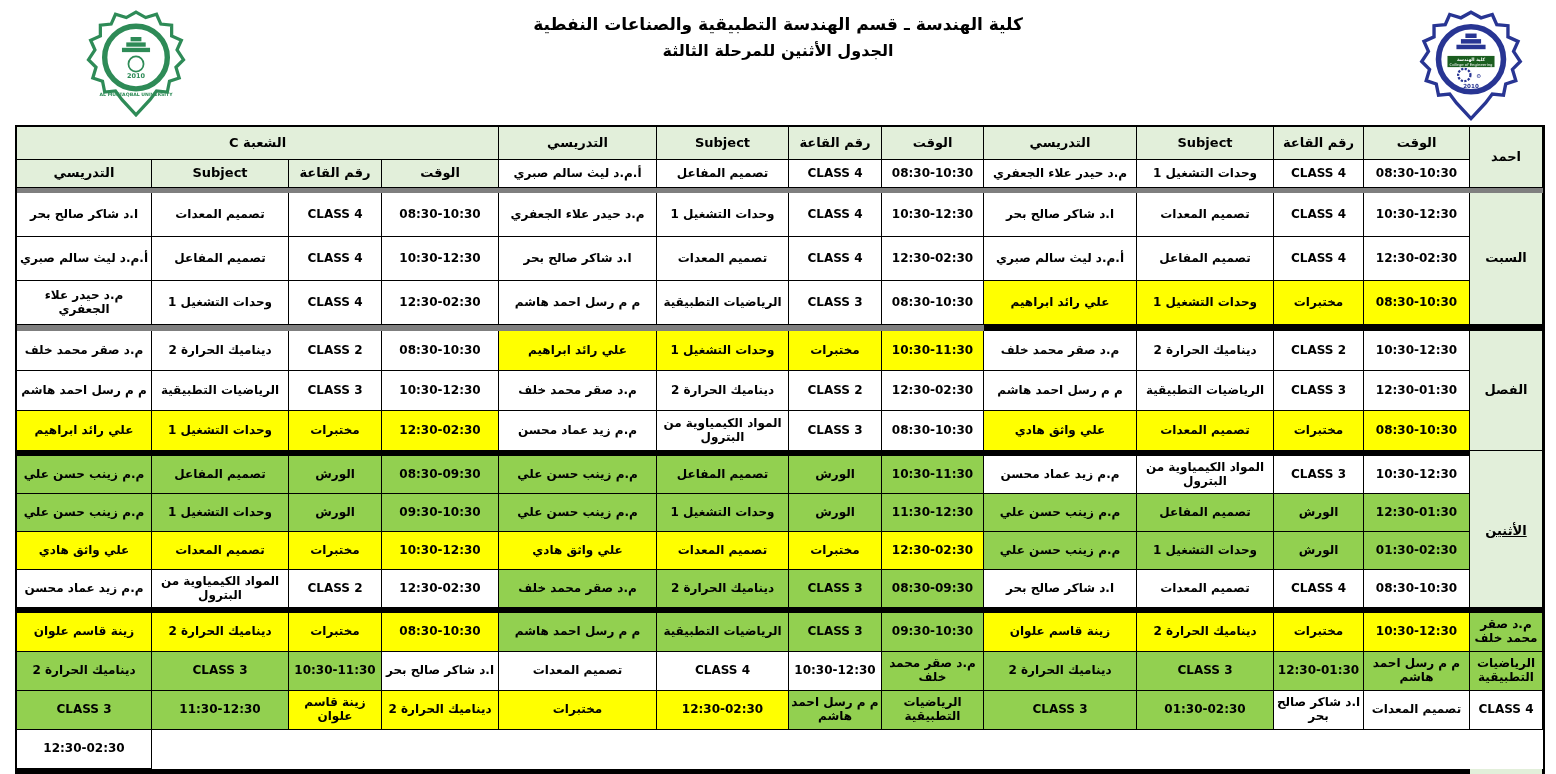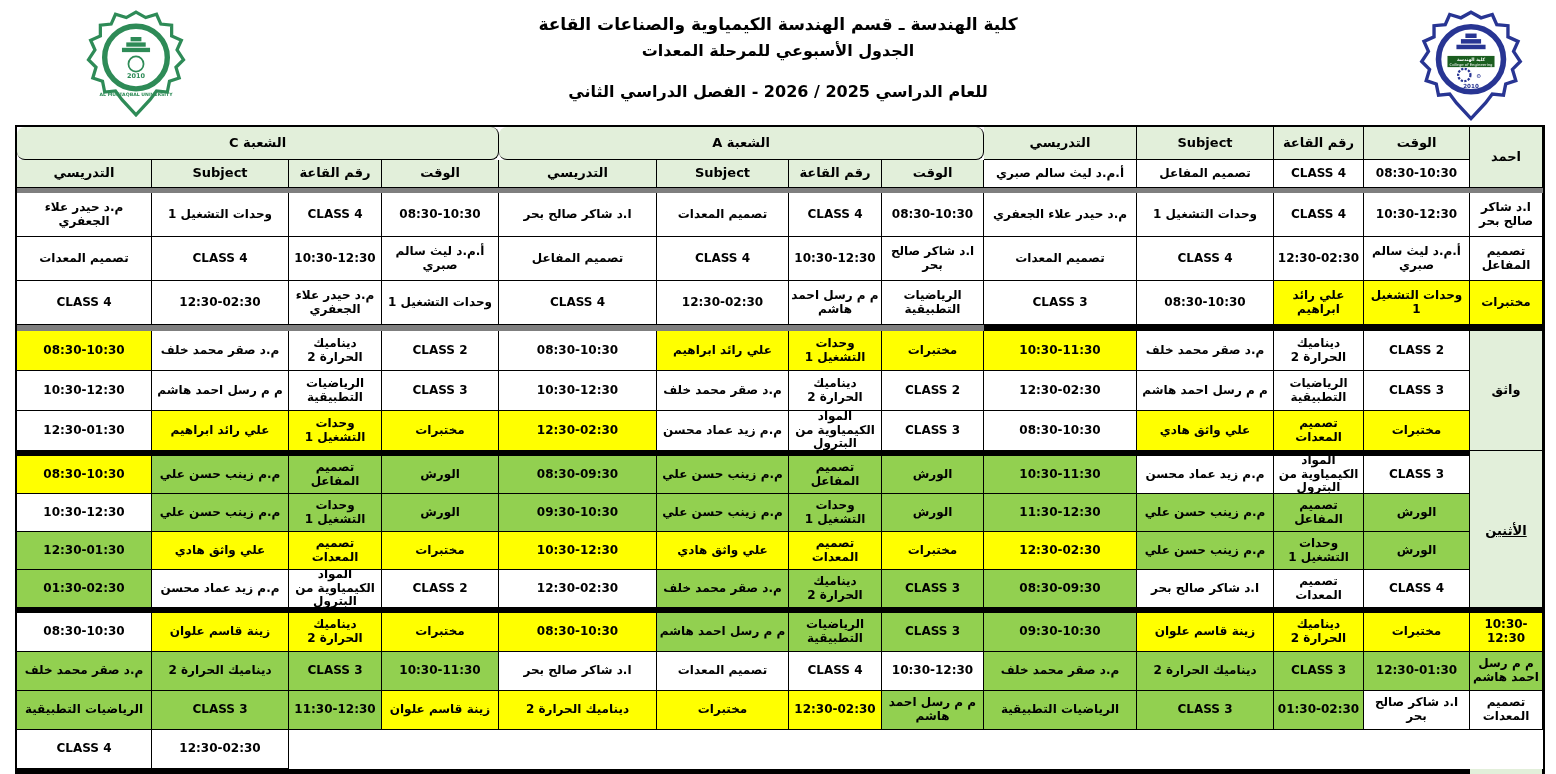--- a/index.html
+++ b/index.html
@@ -27,21 +27,21 @@
   }
   .cl{
     border-right:1px solid #000;border-bottom:1px solid #000;
     display:flex;align-items:center;justify-content:center;
     font-weight:bold;font-size:12px;line-height:1.15;text-align:center;
     padding:0 2px;box-sizing:border-box;color:#000;background:#fff;overflow:hidden;
   }
   .rtl{direction:rtl;}
   .ltr{direction:ltr;}
   .hdr{background:#e2efda;font-size:13px;}
-  .sec{grid-column:span 4;border-radius:8px;}
+  .sec{grid-column:span 4;}
   .daycell{background:#e2efda;font-size:13px;direction:rtl;}
   .sep{border:none;}
   .sep-gray{background:#7f7f7f;}
   .sep-black{background:#000;}
   .sep-light{background:#e2efda;border-right:1px solid #000;}
 </style>
 </head>
 <body>
 
 <div class="logo left">
@@ -71,46 +71,45 @@
     <rect x="29" y="41" width="42" height="10" fill="#1b5e20"></rect>
     <text x="50" y="45.5" text-anchor="middle" font-size="4" font-weight="bold" fill="#ffffff">كلية الهندسة</text>
     <text x="50" y="50" text-anchor="middle" font-size="3.4" fill="#ffffff">College of Engineering</text>
     <circle cx="44" cy="58" r="5.5" fill="none" stroke="#283593" stroke-width="2" stroke-dasharray="2 1.2"></circle>
     <text x="57" y="61" text-anchor="middle" font-size="5" font-weight="bold" fill="#283593">⚙</text>
     <text x="50" y="70" text-anchor="middle" font-size="5" font-weight="bold" fill="#283593">2010</text>
   </svg>
 </div>
 
 <div class="titles">
-  <div class="title1">كلية الهندسة ـ قسم الهندسة الكيمياوية والصناعات القاعة</div>
-  <div class="title2">الجدول الأسبوعي للمرحلة المعدات</div>
-  <div class="title3">للعام الدراسي 2025 / 2026 - الفصل الدراسي الثاني</div>
+  <div class="title1">كلية الهندسة ـ قسم الهندسة التطبيقية والصناعات النفطية</div>
+  <div class="title2">الجدول الأثنين للمرحلة الثالثة</div>
 </div>
 
 <div class="grid">
 
   <div class="cl hdr sec rtl">الشعبة C</div>
-  <div class="cl hdr sec rtl">الشعبة A</div>
   <div class="cl hdr rtl" style="grid-row:1/3;grid-column:13;">احمد</div>
 
   <div class="cl hdr rtl">التدريسي</div>
   <div class="cl hdr">Subject</div>
   <div class="cl hdr rtl">رقم القاعة</div>
   <div class="cl hdr rtl">الوقت</div>
   <div class="cl hdr rtl">التدريسي</div>
   <div class="cl hdr">Subject</div>
   <div class="cl hdr rtl">رقم القاعة</div>
   <div class="cl hdr rtl">الوقت</div>
   <div class="cl hdr rtl">التدريسي</div>
   <div class="cl hdr">Subject</div>
   <div class="cl hdr rtl">رقم القاعة</div>
   <div class="cl hdr rtl">الوقت</div>
 
   <div class="sep sep-gray" style="grid-row:3;grid-column:1/-1;"></div>
 
+  <div class="cl daycell" style="grid-row:4/7;grid-column:13;">السبت</div>
 
   <div class="cl rtl" style="background-color: rgb(255, 255, 255);">أ.م.د ليث سالم صبري</div>
   <div class="cl rtl" style="background-color: rgb(255, 255, 255);">تصميم المفاعل</div>
   <div class="cl rtl" style="background-color: rgb(255, 255, 255);">CLASS 4</div>
   <div class="cl ltr" style="background-color: rgb(255, 255, 255);">08:30-10:30</div>
   <div class="cl rtl" style="background-color: rgb(255, 255, 255);">م.د حيدر علاء الجعفري</div>
   <div class="cl rtl" style="background-color: rgb(255, 255, 255);">وحدات التشغيل 1</div>
   <div class="cl rtl" style="background-color: rgb(255, 255, 255);">CLASS 4</div>
   <div class="cl ltr" style="background-color: rgb(255, 255, 255);">08:30-10:30</div>
   <div class="cl rtl" style="background-color: rgb(255, 255, 255);">ا.د شاكر صالح بحر</div>
@@ -140,21 +139,21 @@
   <div class="cl rtl" style="background-color: rgb(255, 255, 255);">CLASS 4</div>
   <div class="cl ltr" style="background-color: rgb(255, 255, 255);">12:30-02:30</div>
   <div class="cl rtl" style="background-color: rgb(255, 255, 255);">م.د حيدر علاء الجعفري</div>
   <div class="cl rtl" style="background-color: rgb(255, 255, 255);">وحدات التشغيل 1</div>
   <div class="cl rtl" style="background-color: rgb(255, 255, 255);">CLASS 4</div>
   <div class="cl ltr" style="background-color: rgb(255, 255, 255);">12:30-02:30</div>
 
   <div class="sep sep-gray" style="grid-row:7;grid-column:1/9;"></div>
   <div class="sep sep-black" style="grid-row:7;grid-column:9/14;"></div>
 
-  <div class="cl daycell" style="grid-row:8/11;grid-column:13;">واثق</div>
+  <div class="cl daycell" style="grid-row:8/11;grid-column:13;">الفصل</div>
 
   <div class="cl rtl" style="background-color: rgb(255, 255, 255);">م م رسل احمد هاشم</div>
   <div class="cl rtl" style="background-color: rgb(255, 255, 255);">الرياضيات التطبيقية</div>
   <div class="cl rtl" style="background-color: rgb(255, 255, 255);">CLASS 3</div>
   <div class="cl ltr" style="background-color: rgb(255, 255, 255);">08:30-10:30</div>
   <div class="cl rtl" style="background-color: rgb(255, 255, 0);">علي رائد ابراهيم</div>
   <div class="cl rtl" style="background-color: rgb(255, 255, 0);">وحدات التشغيل 1</div>
   <div class="cl rtl" style="background-color: rgb(255, 255, 0);">مختبرات</div>
   <div class="cl ltr" style="background-color: rgb(255, 255, 0);">08:30-10:30</div>
   <div class="cl rtl" style="background-color: rgb(255, 255, 255);">م.د صقر محمد خلف</div>

